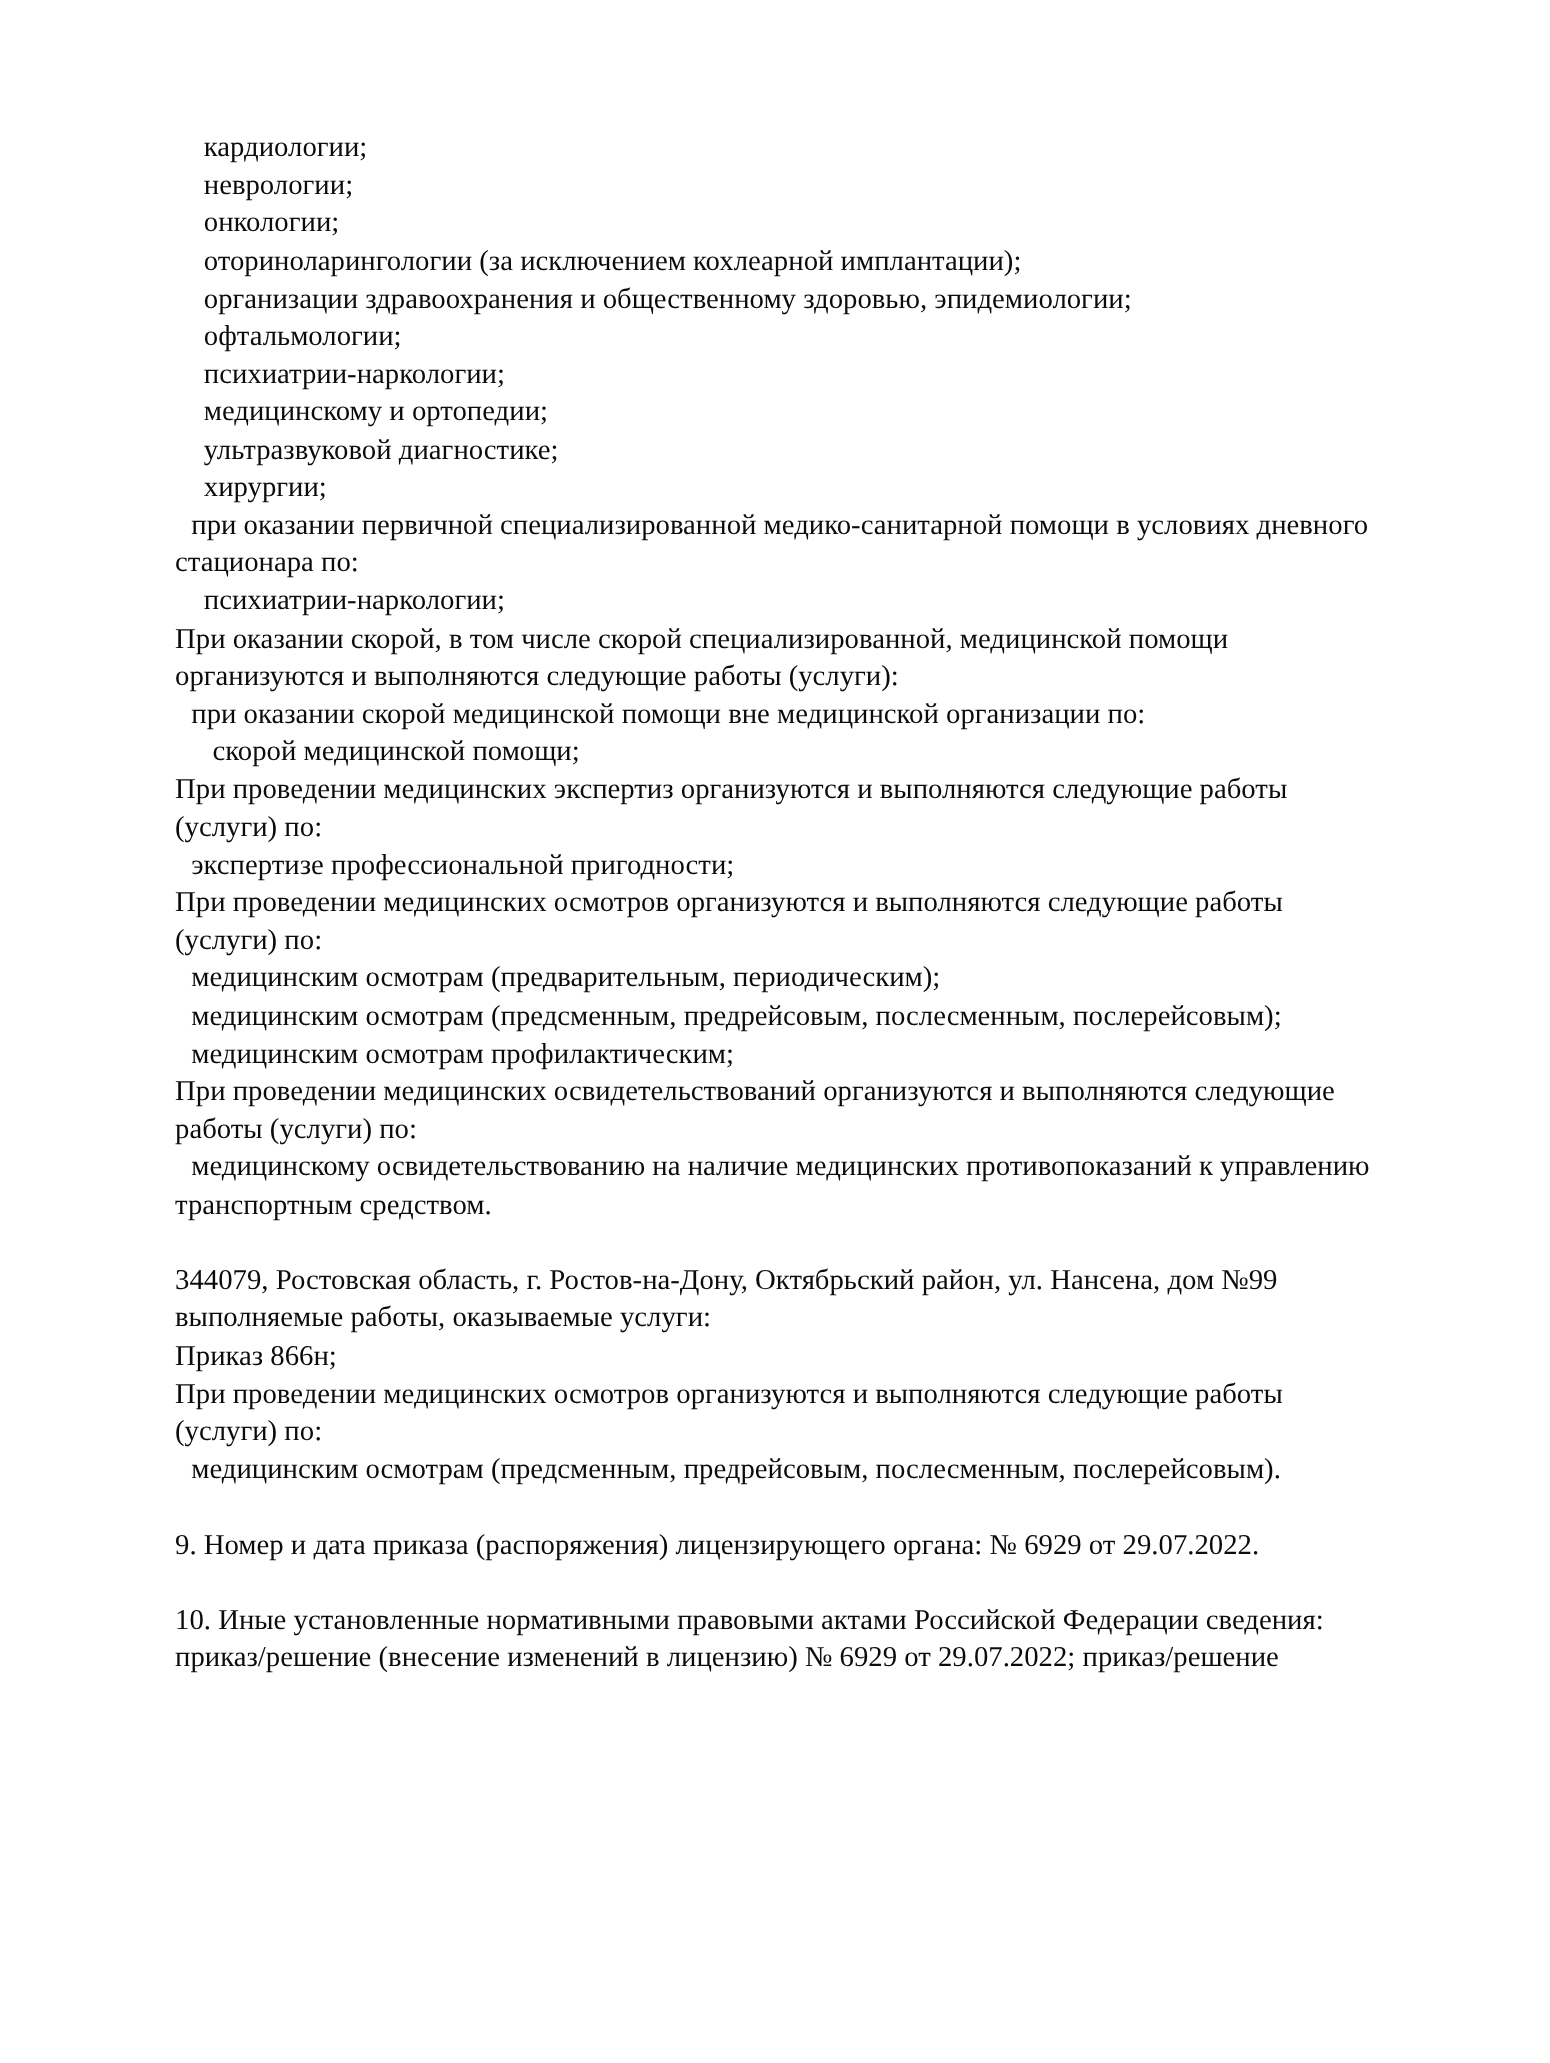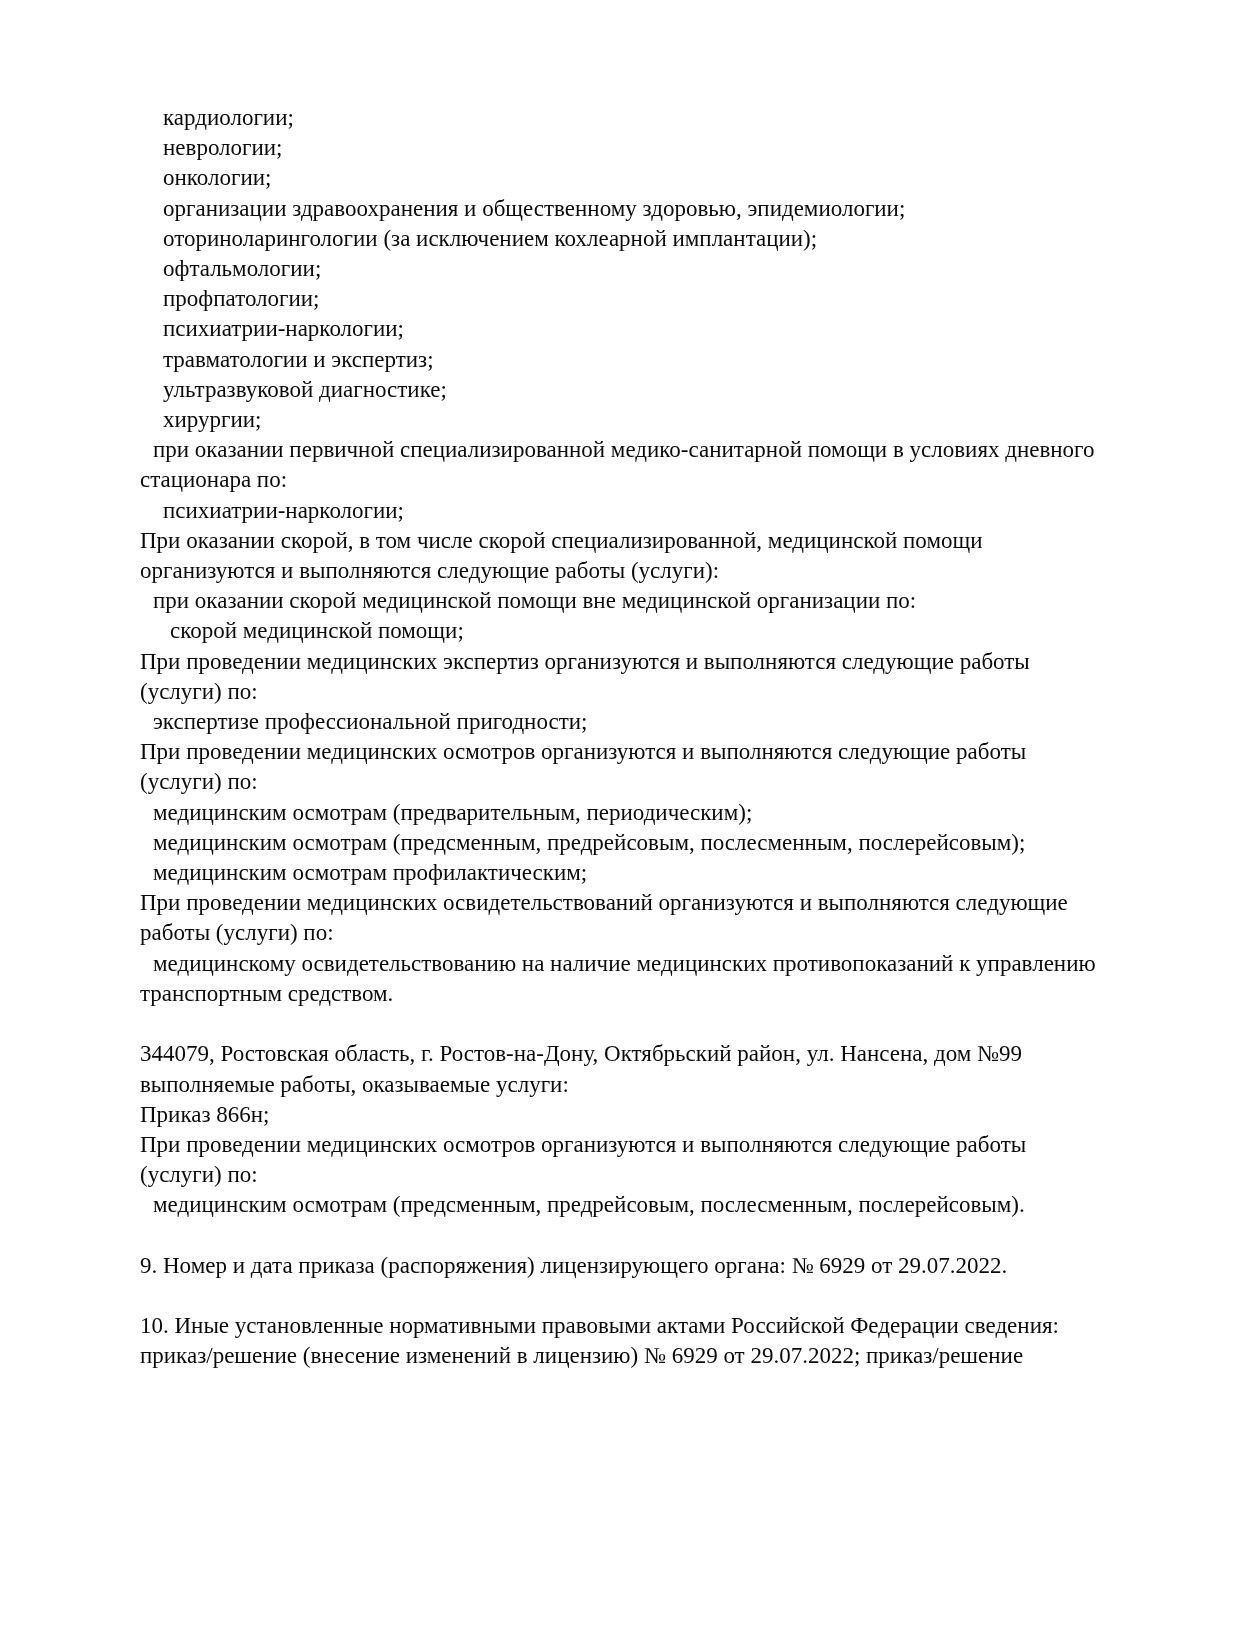--- a/index.html
+++ b/index.html
@@ -31,26 +31,25 @@
   .doc-line.indent-3 { padding-left: 30px; }
 </style>
 </head>
 <body>
 
 <div class="page">
   <div class="text-block">
       <div class="doc-line indent-2">кардиологии;</div>
       <div class="doc-line indent-2">неврологии;</div>
       <div class="doc-line indent-2">онкологии;</div>
+      <div class="doc-line indent-2">оториноларингологии (за исключением кохлеарной имплантации);</div>
       <div class="doc-line indent-2">организации здравоохранения и общественному здоровью, эпидемиологии;</div>
-      <div class="doc-line indent-2">оториноларингологии (за исключением кохлеарной имплантации);</div>
       <div class="doc-line indent-2">офтальмологии;</div>
-      <div class="doc-line indent-2">профпатологии;</div>
       <div class="doc-line indent-2">психиатрии-наркологии;</div>
-      <div class="doc-line indent-2">травматологии и экспертиз;</div>
+      <div class="doc-line indent-2">медицинскому и ортопедии;</div>
       <div class="doc-line indent-2">ультразвуковой диагностике;</div>
       <div class="doc-line indent-2">хирургии;</div>
       <div class="doc-line indent-1">при оказании первичной специализированной медико-санитарной помощи в условиях дневного</div>
       <div class="doc-line indent-0">стационара по:</div>
       <div class="doc-line indent-2">психиатрии-наркологии;</div>
       <div class="doc-line indent-0">При оказании скорой, в том числе скорой специализированной, медицинской помощи</div>
       <div class="doc-line indent-0">организуются и выполняются следующие работы (услуги):</div>
       <div class="doc-line indent-1">при оказании скорой медицинской помощи вне медицинской организации по:</div>
       <div class="doc-line indent-3">скорой медицинской помощи;</div>
       <div class="doc-line indent-0">При проведении медицинских экспертиз организуются и выполняются следующие работы</div>

